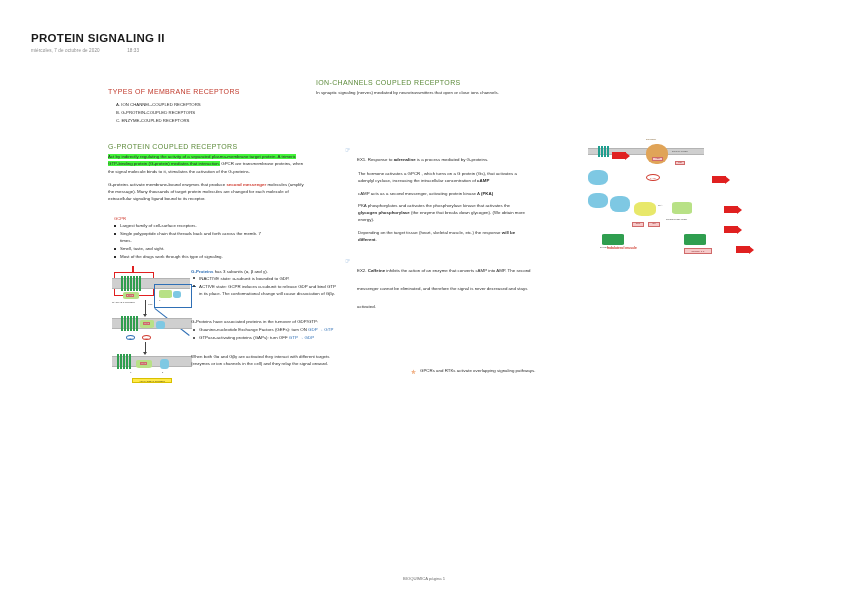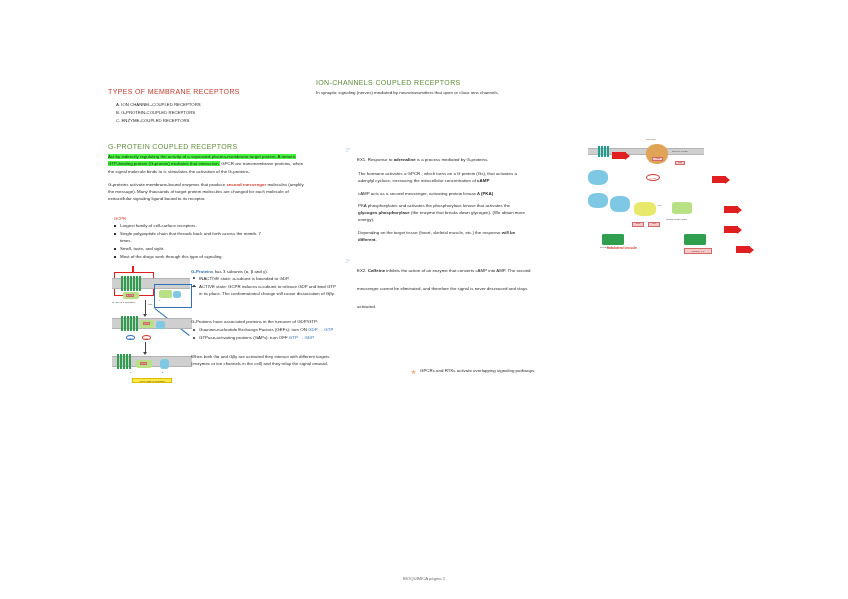--- a/index.html
+++ b/index.html
@@ -153,20 +153,27 @@
   .caption-red {
     position: absolute; font-size: 3.4px; color: #d03b2f; font-weight: bold;
     white-space: nowrap;
   }
 </style>
 </head>
 <body>
 
 <div id="page">
 
+  <div id="header">
+    <div id="page-title">PROTEIN SIGNALING II</div>
+    <div id="subtitle-row">
+      <span>miércoles, 7 de octubre de 2020</span>
+      <span class="tm">18:33</span>
+    </div>
+  </div>
 
   <div id="types-block">
     <div class="sec-title red">TYPES OF MEMBRANE RECEPTORS</div>
     <div id="types-list">
       <div>A. ION CHANNEL-COUPLED RECEPTORS</div>
       <div>B. G-PROTEIN-COUPLED RECEPTORS</div>
       <div>C. ENZYME-COUPLED RECEPTORS</div>
     </div>
   </div>
 

